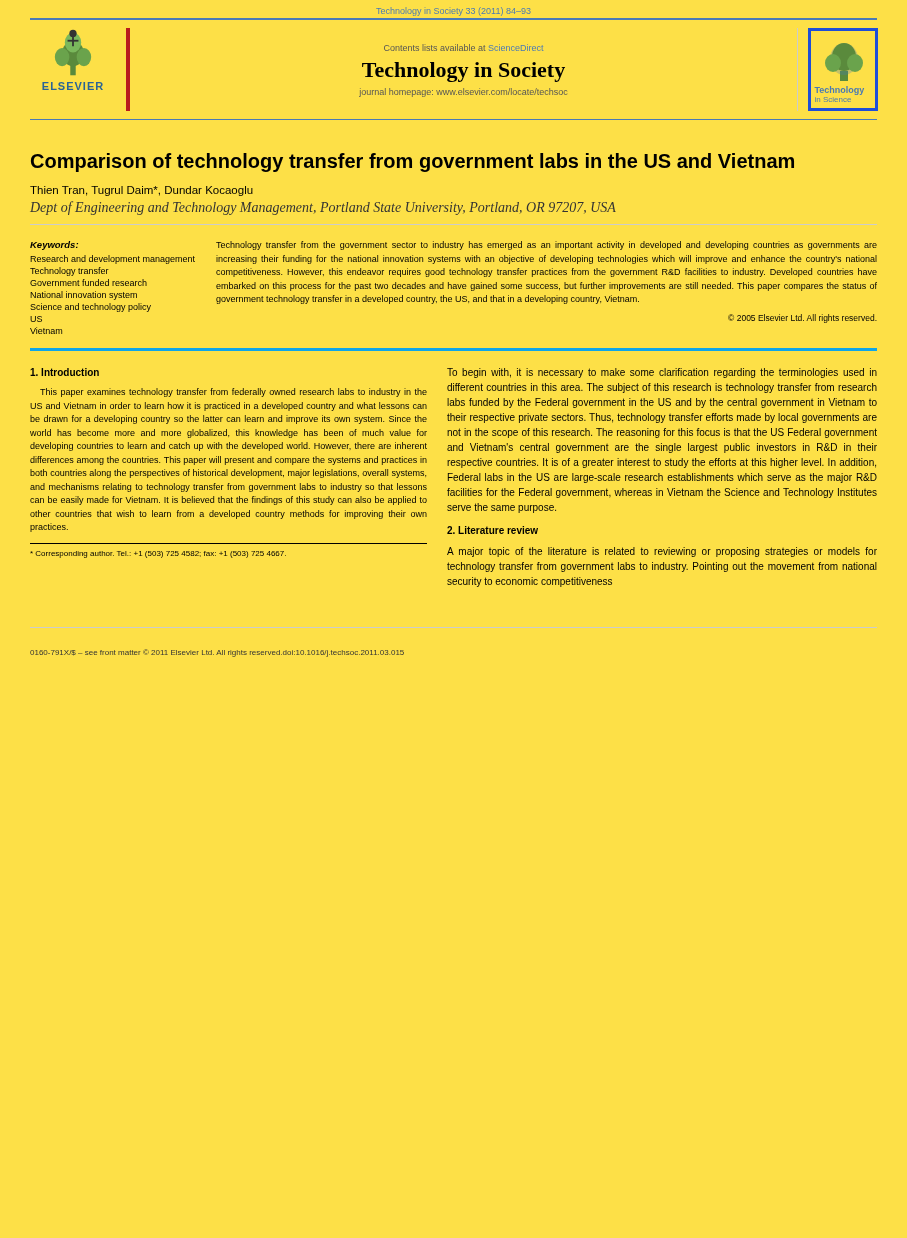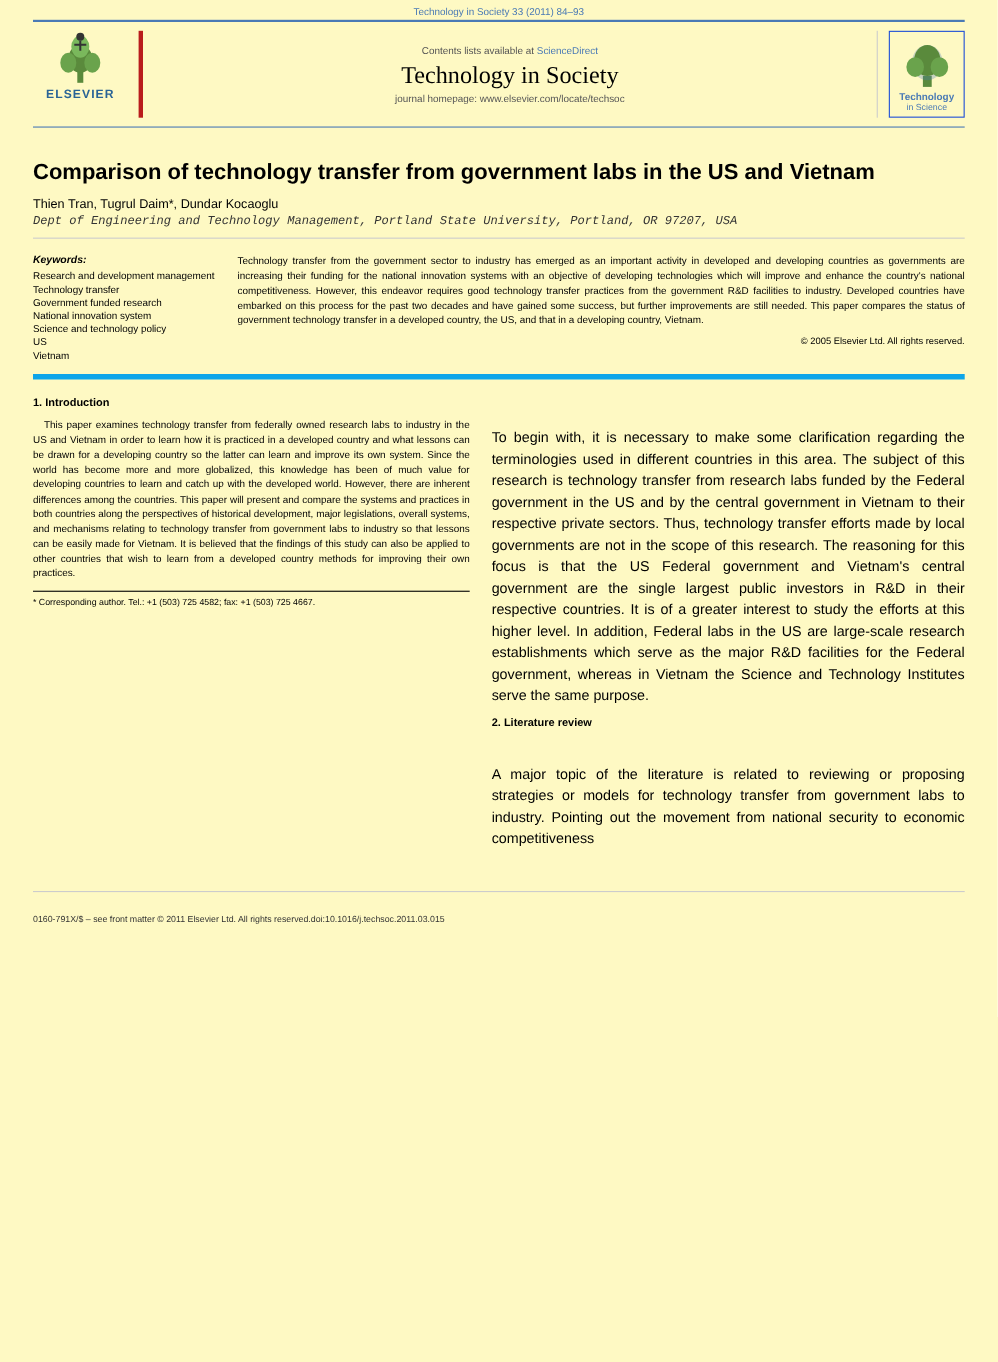--- a/index.html
+++ b/index.html
@@ -8,21 +8,21 @@
       font-family: "Times New Roman", Times, serif;
       font-size: 10px;
       color: #000;
       width: 907px;
       min-height: 1238px;
     }
 
     .page {
       width: 907px;
       min-height: 1238px;
-      background: #fef9c3;
+      background: #fde047;
       padding: 0;
     }
 
     
     .top-ref {
       text-align: center;
       font-size: 9px;
       color: #4a7ab5;
       padding: 6px 0 2px 0;
       font-family: Arial, sans-serif;
@@ -81,46 +81,46 @@
       font-size: 9px;
       color: #555;
       font-family: Arial, sans-serif;
       margin-bottom: 4px;
     }
 
     .journal-title {
       font-size: 22px;
       font-family: "Times New Roman", Times, serif;
       color: #000;
-      font-weight: normal;
+      font-weight: bold;
       margin-bottom: 4px;
     }
 
     .journal-homepage {
       font-size: 9px;
       color: #555;
       font-family: Arial, sans-serif;
     }
 
     .header-logo-right {
       width: 80px;
       display: flex;
       align-items: center;
       justify-content: center;
       border-left: 1px solid #ccc;
       padding-left: 10px;
     }
 
     .journal-badge {
-      border: 1px solid #1d4ed8;
+      border: 3px solid #1d4ed8;
       padding: 4px;
       font-size: 8px;
       font-family: Arial, sans-serif;
       color: #4a7ab5;
-      text-align: center;
+      text-align: left;
       width: 70px;
     }
 
     .badge-title {
       font-size: 9px;
       font-weight: bold;
       color: #4a7ab5;
     }
 
     
@@ -144,32 +144,32 @@
     }
 
     .article-authors {
       font-size: 11.5px;
       font-family: Arial, sans-serif;
       color: #000;
       margin-bottom: 4px;
     }
 
     .article-affiliation {
-      font-size: 11px;
-      font-family: Liberation Mono, monospace;
+      font-size: 14px;
+      font-family: Liberation Serif, serif;
       font-style: italic;
       color: #333;
     }
 
     
     .abstract-section {
       display: flex;
       gap: 16px;
       padding: 14px 0 10px 0;
-      border-bottom: 5px solid #0ea5e9;
+      border-bottom: 3px solid #0ea5e9;
     }
 
     .keywords-col {
       width: 170px;
       flex-shrink: 0;
       font-size: 9px;
       font-family: Arial, sans-serif;
     }
 
     .keywords-label {
@@ -260,23 +260,22 @@
       text-align: justify;
       margin-bottom: 8px;
       font-size: 9px;
       line-height: 1.5;
       text-indent: 10px;
     }
 
     .body-paragraph-no-indent {
       text-align: justify;
       margin-bottom: 8px;
-      font-size: 13px;
-      line-height: 1.5;
-      margin-top: 29px;
+      font-size: 10px;
+      line-height: 1.5;
     }
 
     
     .footnotes {
       border-top: 1px solid #000;
       margin-top: 8px;
       padding-top: 4px;
       font-size: 8px;
       font-family: Arial, sans-serif;
       line-height: 1.5;

